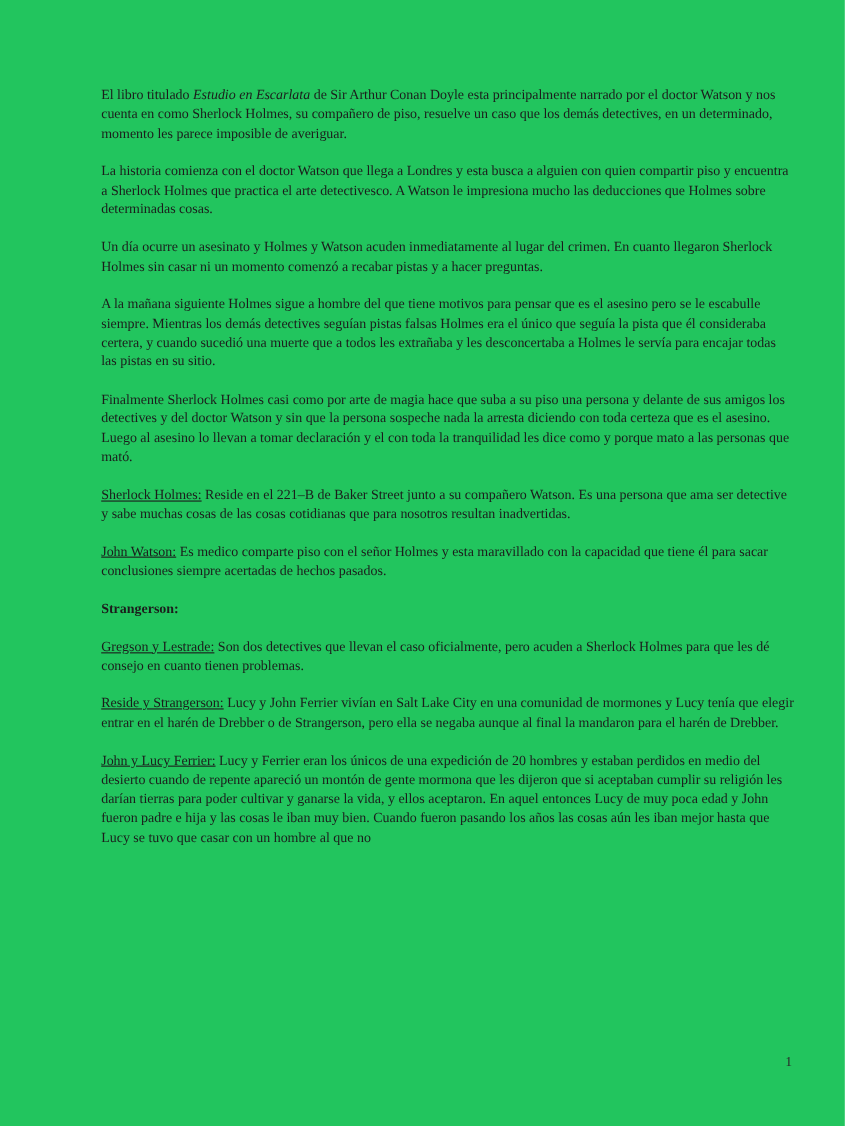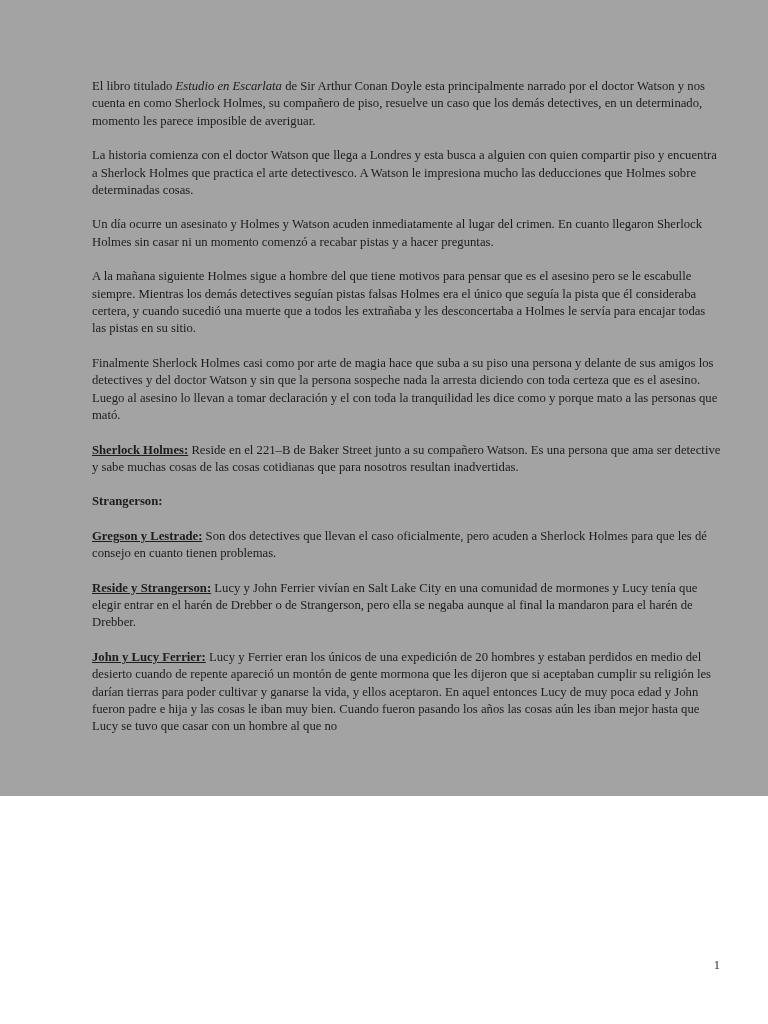--- a/index.html
+++ b/index.html
@@ -11,41 +11,41 @@
     width: 768px;
     height: 1024px;
     position: relative;
     font-family: "Liberation Serif", "DejaVu Serif", serif;
     color: #1c1c1c;
     overflow: hidden;
   }
   .page {
     position: absolute;
     left: 0; top: 0;
-    width: 768px; height: 796px;
-    background: #a3a3a3;
+    width: 768px; height: 1024px;
+    background: #22c55e;
   }
   .doc-body {
     position: absolute;
     left: 92px;
     top: 78px;
     width: 630px;
     font-size: 12.7px;
     line-height: 17.4px;
     text-align: left;
   }
   .para {
     margin: 0 0 17px 0;
     white-space: normal;
   }
   .para.heading {
     font-weight: bold;
   }
   .label {
-    font-weight: bold;
+    font-weight: normal;
     text-decoration: underline;
   }
   .italic {
     font-style: italic;
   }
   .footer-pageno {
     position: absolute;
     right: 48px;
     top: 958px;
     font-size: 12.5px;
@@ -56,19 +56,20 @@
 <body>
 
 <div class="page">
   <div class="doc-body">
       <div class="para"><span class="">El libro titulado </span><span class="italic">Estudio en Escarlata</span><span class=""> de Sir Arthur Conan Doyle esta principalmente narrado por el doctor Watson y nos cuenta en como Sherlock Holmes, su compañero de piso, resuelve un caso que los demás detectives, en un determinado, momento les parece imposible de averiguar.</span></div>
       <div class="para">La historia comienza con el doctor Watson que llega a Londres y esta busca a alguien con quien compartir piso y encuentra a Sherlock Holmes que practica el arte detectivesco. A Watson le impresiona mucho las deducciones que Holmes sobre determinadas cosas.</div>
       <div class="para">Un día ocurre un asesinato y Holmes y Watson acuden inmediatamente al lugar del crimen. En cuanto llegaron Sherlock Holmes sin casar ni un momento comenzó a recabar pistas y a hacer preguntas.</div>
       <div class="para">A la mañana siguiente Holmes sigue a hombre del que tiene motivos para pensar que es el asesino pero se le escabulle siempre. Mientras los demás detectives seguían pistas falsas Holmes era el único que seguía la pista que él consideraba certera, y cuando sucedió una muerte que a todos les extrañaba y les desconcertaba a Holmes le servía para encajar todas las pistas en su sitio.</div>
       <div class="para">Finalmente Sherlock Holmes casi como por arte de magia hace que suba a su piso una persona y delante de sus amigos los detectives y del doctor Watson y sin que la persona sospeche nada la arresta diciendo con toda certeza que es el asesino. Luego al asesino lo llevan a tomar declaración y el con toda la tranquilidad les dice como y porque mato a las personas que mató.</div>
       <div class="para"><span class="label">Sherlock Holmes:</span> Reside en el 221–B de Baker Street junto a su compañero Watson. Es una persona que ama ser detective y sabe muchas cosas de las cosas cotidianas que para nosotros resultan inadvertidas.</div>
+      <div class="para"><span class="label">John Watson:</span> Es medico comparte piso con el señor Holmes y esta maravillado con la capacidad que tiene él para sacar conclusiones siempre acertadas de hechos pasados.</div>
       <div class="para heading">Strangerson:</div>
       <div class="para"><span class="label">Gregson y Lestrade:</span> Son dos detectives que llevan el caso oficialmente, pero acuden a Sherlock Holmes para que les dé consejo en cuanto tienen problemas.</div>
       <div class="para"><span class="label">Reside y Strangerson:</span> Lucy y John Ferrier vivían en Salt Lake City en una comunidad de mormones y Lucy tenía que elegir entrar en el harén de Drebber o de Strangerson, pero ella se negaba aunque al final la mandaron para el harén de Drebber.</div>
       <div class="para"><span class="label">John y Lucy Ferrier:</span> Lucy y Ferrier eran los únicos de una expedición de 20 hombres y estaban perdidos en medio del desierto cuando de repente apareció un montón de gente mormona que les dijeron que si aceptaban cumplir su religión les darían tierras para poder cultivar y ganarse la vida, y ellos aceptaron. En aquel entonces Lucy de muy poca edad y John fueron padre e hija y las cosas le iban muy bien. Cuando fueron pasando los años las cosas aún les iban mejor hasta que Lucy se tuvo que casar con un hombre al que no</div>
     </div>
   <div class="footer-pageno">1</div>
 </div>
 
 </body></html>

